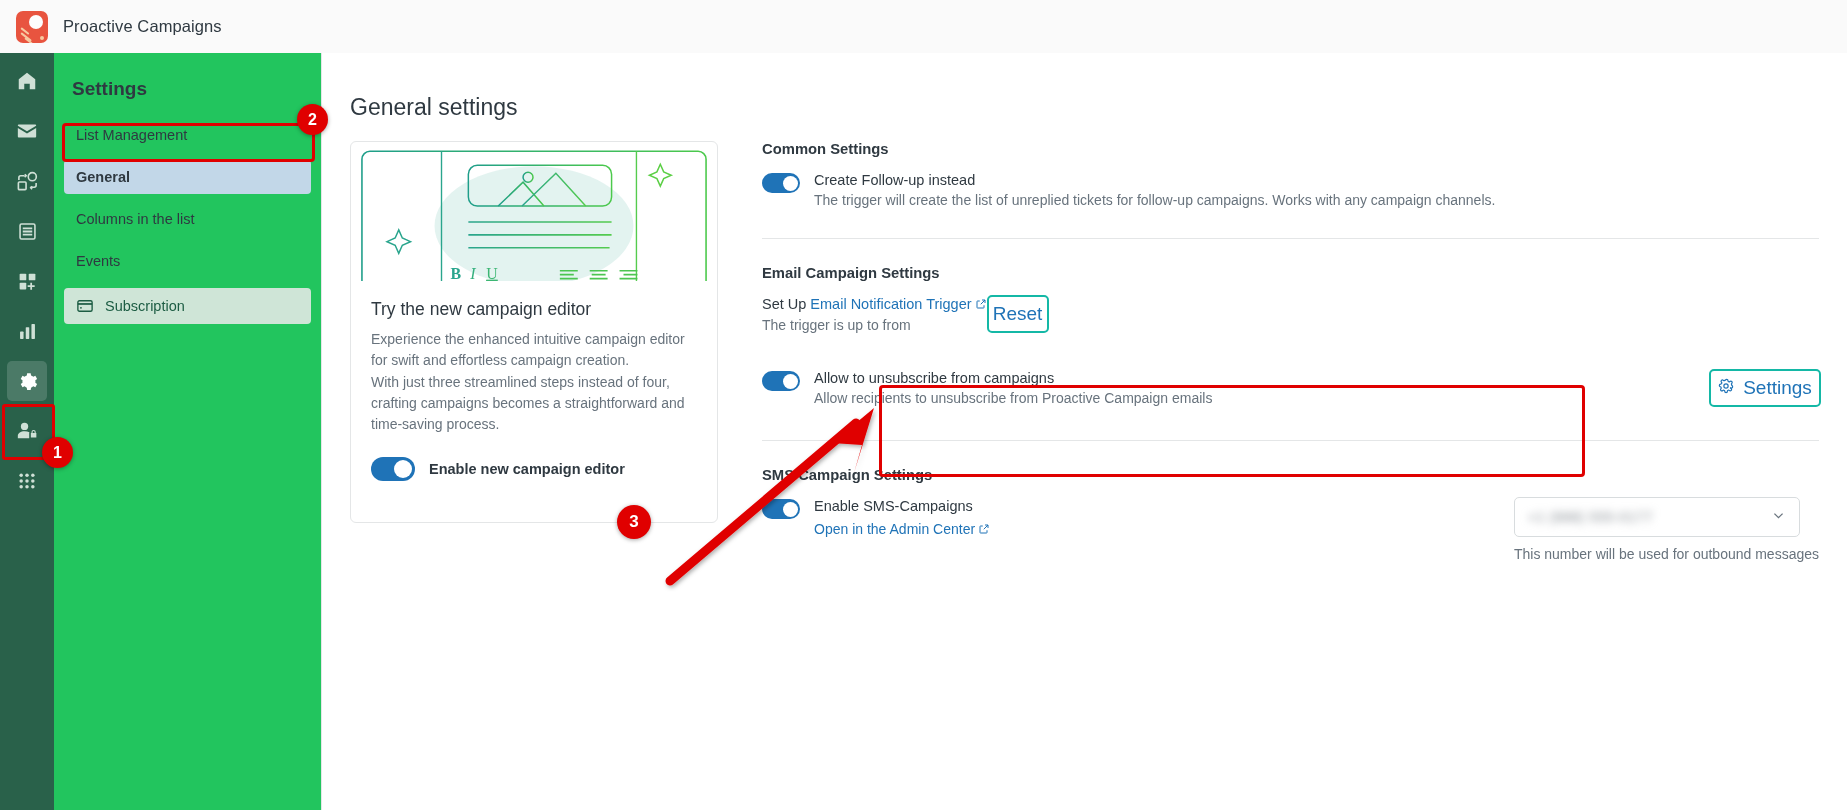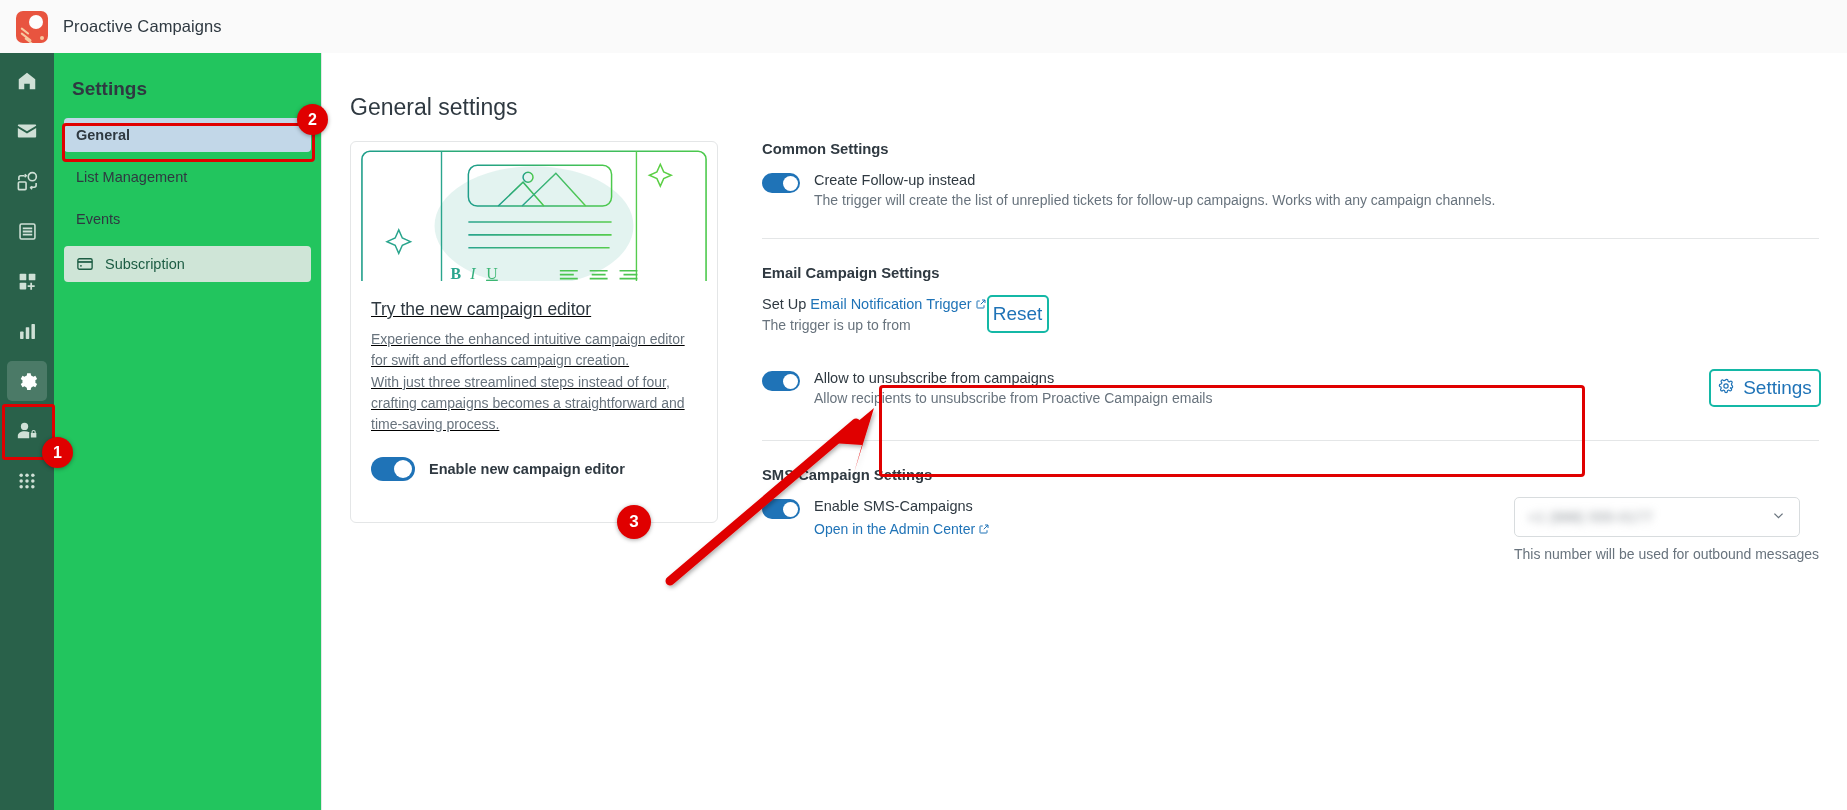--- a/index.html
+++ b/index.html
@@ -85,21 +85,21 @@
     padding: 25px 0 0 28px;
   }
 
   
   .promo {
     position: absolute; left: 28px; top: 72px; width: 368px; height: 382px;
     border: 1px solid #e4e6e7; border-radius: 6px; background: #fff;
     overflow: hidden;
   }
   .promo-art { width: 100%; height: 139px; display: block; }
-  .promo-body { padding: 18px 20px 0 20px; text-decoration: underline; }
+  .promo-body { padding: 18px 20px 0 20px; }
   .promo-h {
     font-size: 17.5px; color: #2f3941; font-weight: 400; margin-bottom: 9px;
   }
   .promo-p {
     font-size: 14px; line-height: 1.52; color: #68737d;
   }
   .promo-toggle-row {
     display: flex; align-items: center; gap: 14px;
     padding: 22px 20px 0 20px;
   }
@@ -268,25 +268,28 @@
             <circle cx="12" cy="19" r="2.1"></circle>
             <circle cx="19" cy="19" r="2.1"></circle>
         </svg>
       </span>
     </div>
   </div>
 
   <div class="settings-nav">
     <div class="settings-title">Settings</div>
 
+    <div class="nav-item" style="margin-top:8px">
+      <span>List Management</span>
+    </div>
     <div class="nav-item selected" style="margin-top:8px">
       <span>General</span>
     </div>
     <div class="nav-item" style="margin-top:8px">
-      <span>List Management</span>
+      <span>Columns in the list</span>
     </div>
     <div class="nav-item" style="margin-top:8px">
       <span>Events</span>
     </div>
     <div class="nav-item subscription" style="margin-top:10px;height:36px">
       <span class="nav-icon">
         <svg width="18" height="18" viewBox="0 0 24 24" fill="none" stroke="currentColor" stroke-width="1.8">
           <rect x="2.5" y="5" width="19" height="14" rx="2"></rect>
           <path d="M2.5 9.3h19" stroke-width="2.3"></path>
           <circle cx="6.6" cy="14.4" r="1.2" fill="currentColor" stroke="none"></circle>

